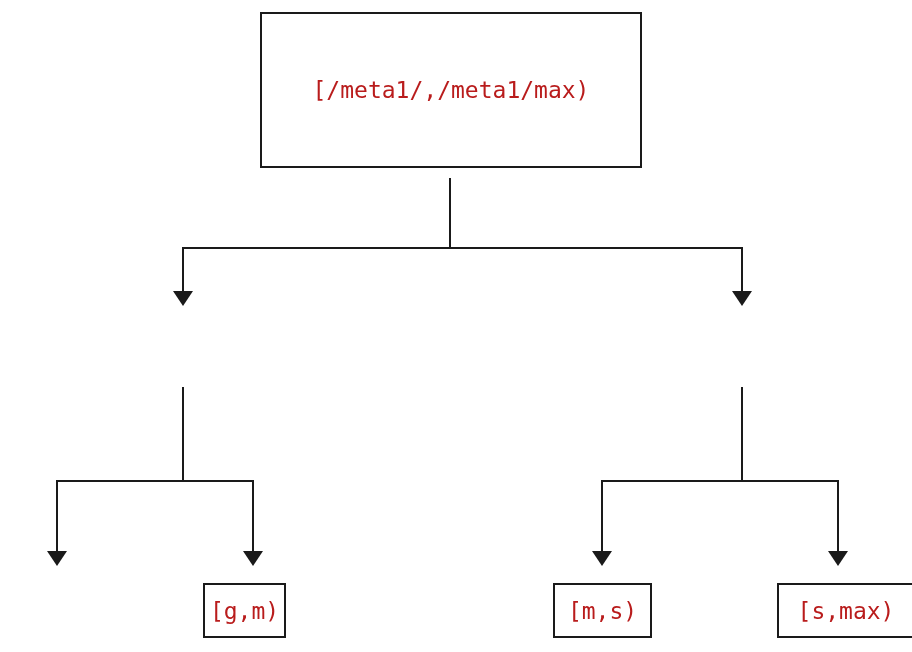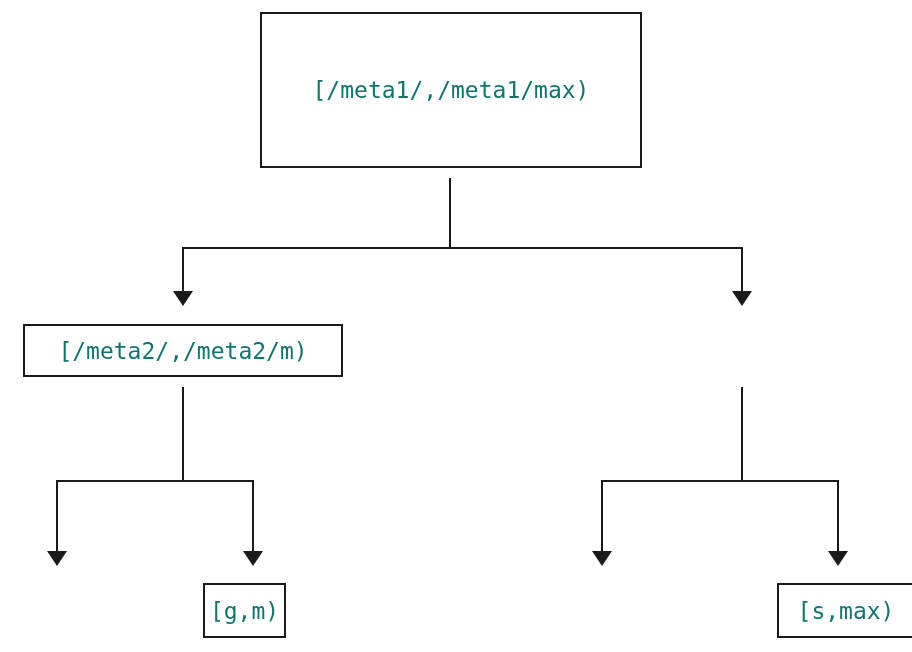--- a/index.html
+++ b/index.html
@@ -19,21 +19,21 @@
     position: absolute;
     box-sizing: border-box;
     border: 2px solid #1a1a1a;
     background: #ffffff;
     display: flex;
     align-items: center;
     justify-content: center;
   }
   .node span {
     font-size: 23px;
-    color: #0f766e;
+    color: #b91c1c;
     white-space: pre;
   }
   .line {
     position: absolute;
     background: #1a1a1a;
   }
   .line.v { width: 2px; }
   .line.h { height: 2px; }
   .arrow {
     position: absolute;
@@ -53,39 +53,39 @@
     <span>[/meta1/,/meta1/max)</span>
   </div>
 
   <div class="line v" style="left:449px; top:178px; height:70px;"></div>
   <div class="line h" style="left:182px; top:247px; width:561px;"></div>
   <div class="line v" style="left:182px; top:247px; height:45px;"></div>
   <div class="arrow" style="left:173px; top:291px;"></div>
   <div class="line v" style="left:741px; top:247px; height:45px;"></div>
   <div class="arrow" style="left:732px; top:291px;"></div>
 
-  <div class="node" style="left:23px; top:324px; width:320px; height:53px;">
-    <span>[/meta2/,/meta2/m)</span>
-  </div>
 
 
   <div class="line v" style="left:182px; top:387px; height:94px;"></div>
   <div class="line h" style="left:56px; top:480px; width:198px;"></div>
   <div class="line v" style="left:56px; top:480px; height:72px;"></div>
   <div class="arrow" style="left:47px; top:551px;"></div>
   <div class="line v" style="left:252px; top:480px; height:72px;"></div>
   <div class="arrow" style="left:243px; top:551px;"></div>
 
   <div class="line v" style="left:741px; top:387px; height:94px;"></div>
   <div class="line h" style="left:601px; top:480px; width:238px;"></div>
   <div class="line v" style="left:601px; top:480px; height:72px;"></div>
   <div class="arrow" style="left:592px; top:551px;"></div>
   <div class="line v" style="left:837px; top:480px; height:72px;"></div>
   <div class="arrow" style="left:828px; top:551px;"></div>
 
   <div class="node" style="left:203px; top:583px; width:83px; height:55px;">
     <span>[g,m)</span>
   </div>
+  <div class="node" style="left:553px; top:583px; width:99px; height:55px;">
+    <span>[m,s)</span>
+  </div>
   <div class="node" style="left:777px; top:583px; width:138px; height:55px;">
     <span>[s,max)</span>
   </div>
 
 </div>
 
 </body></html>

